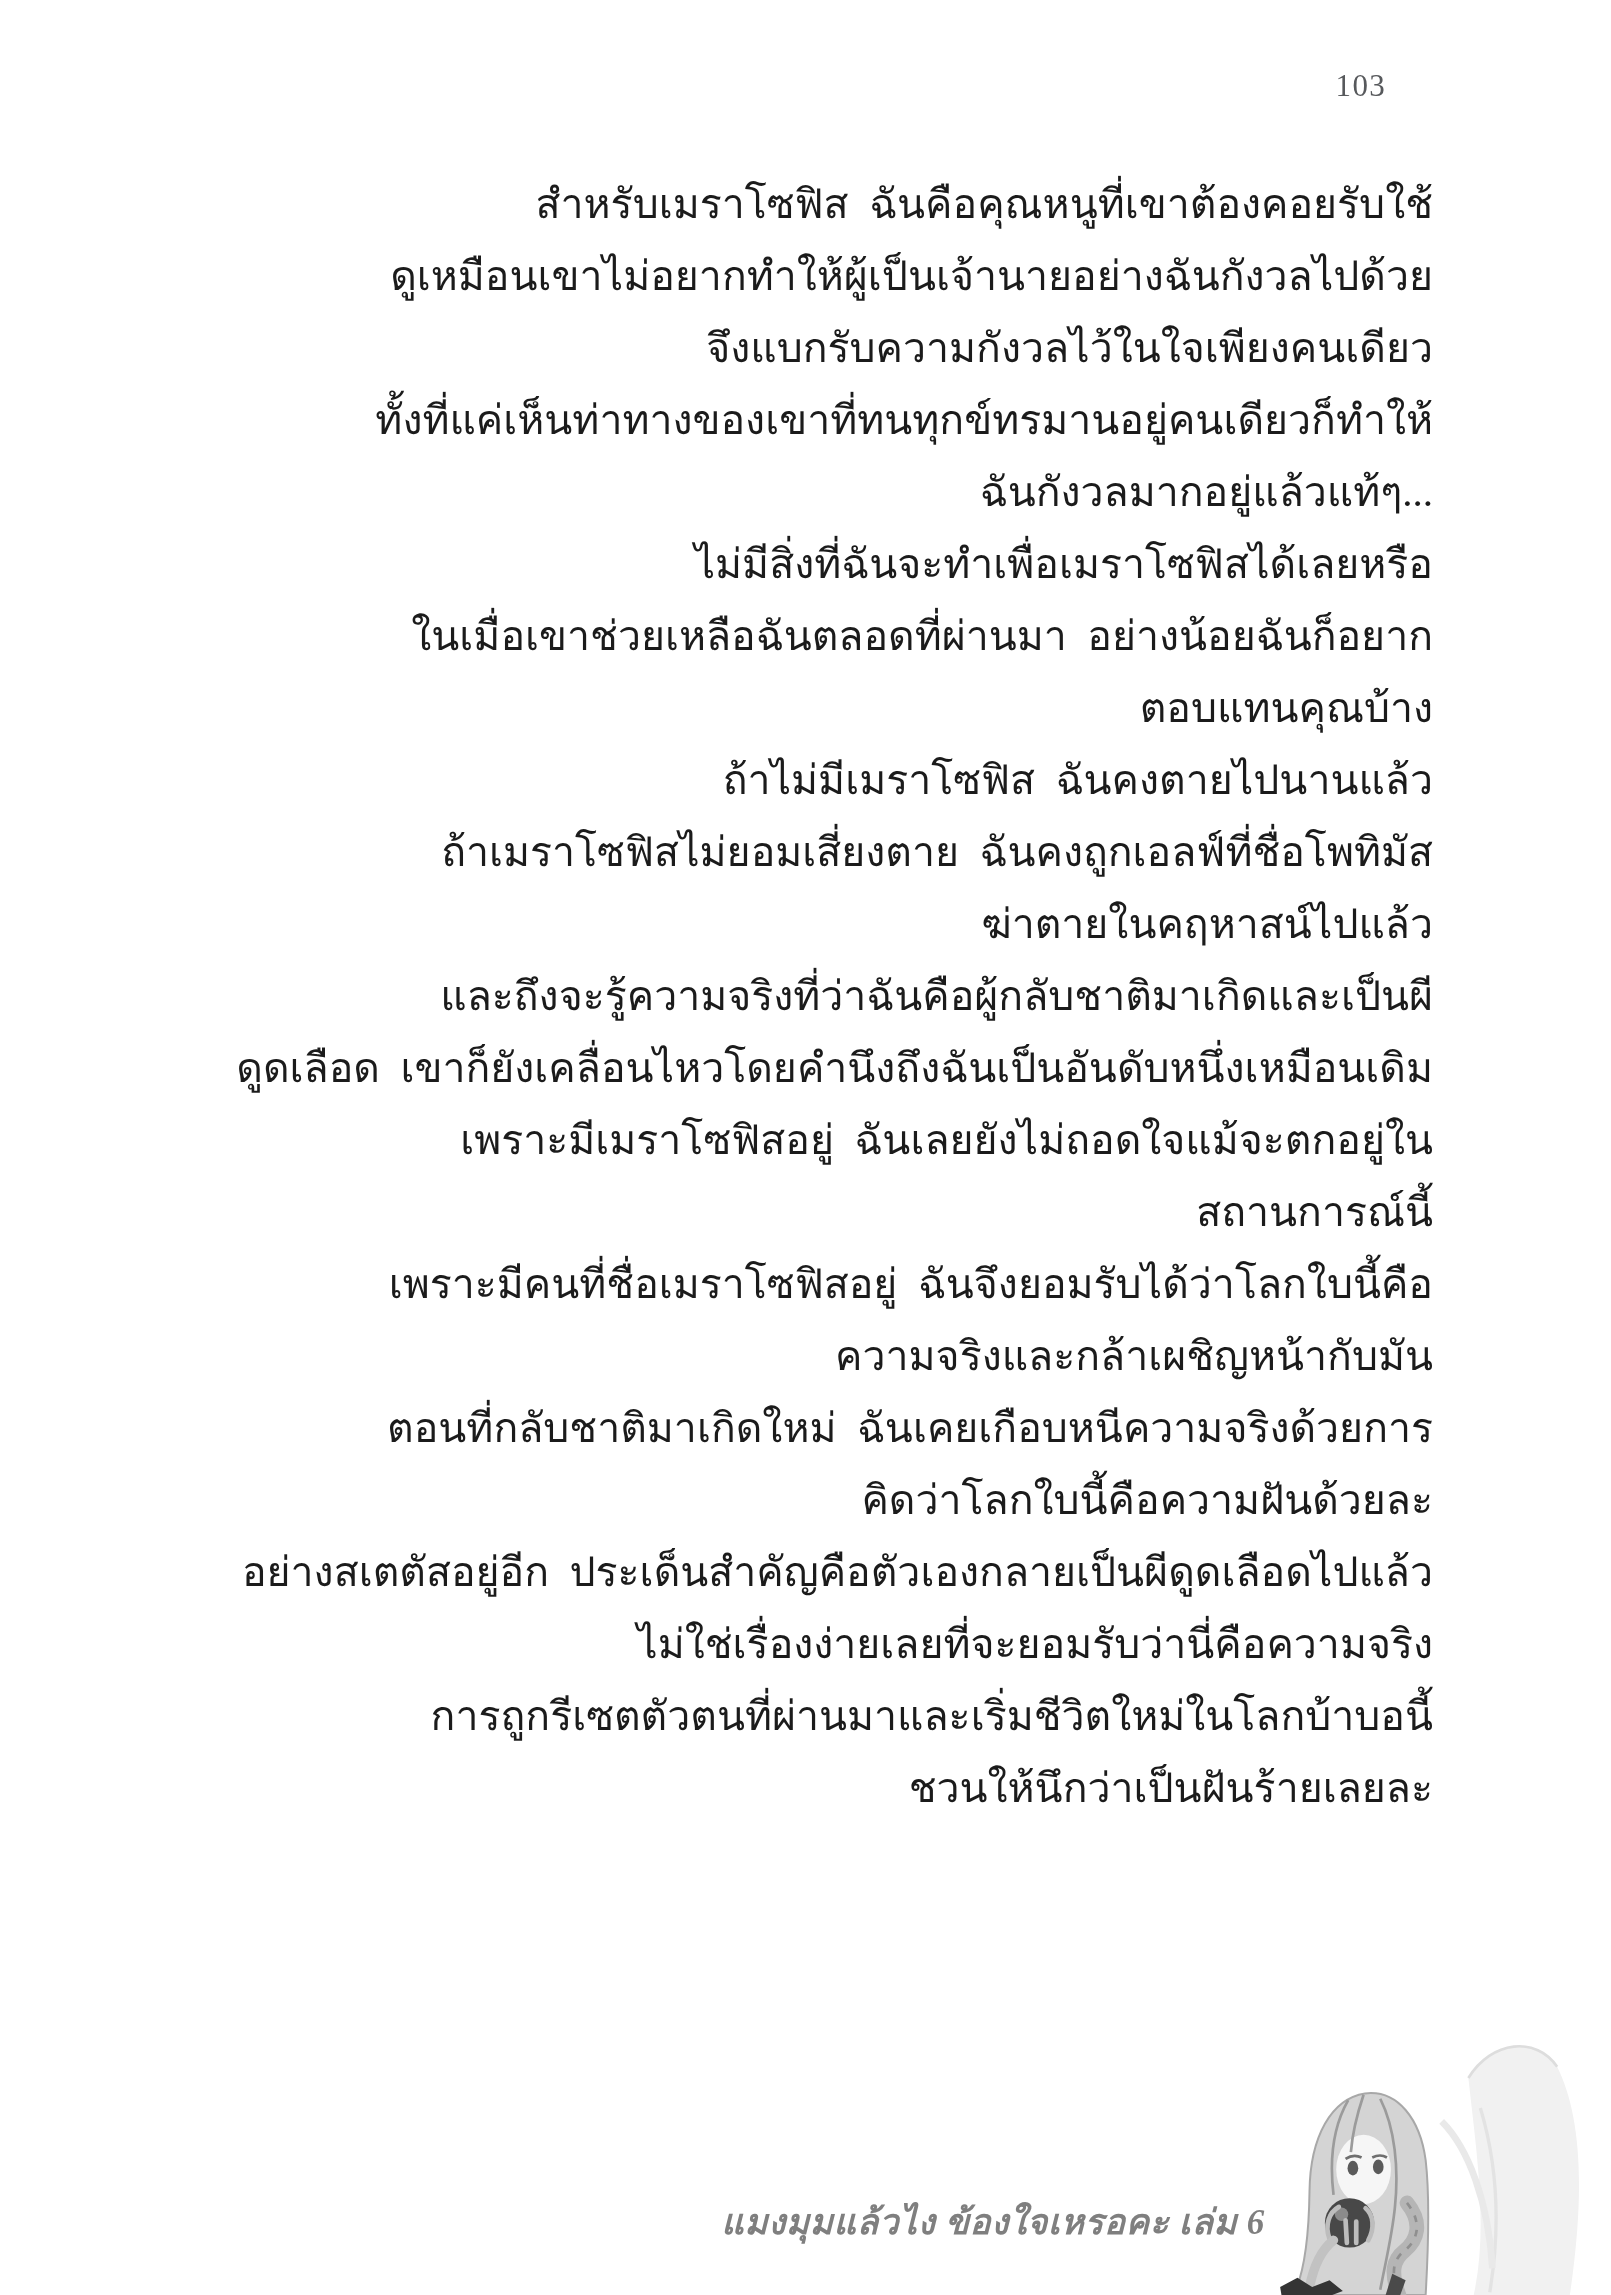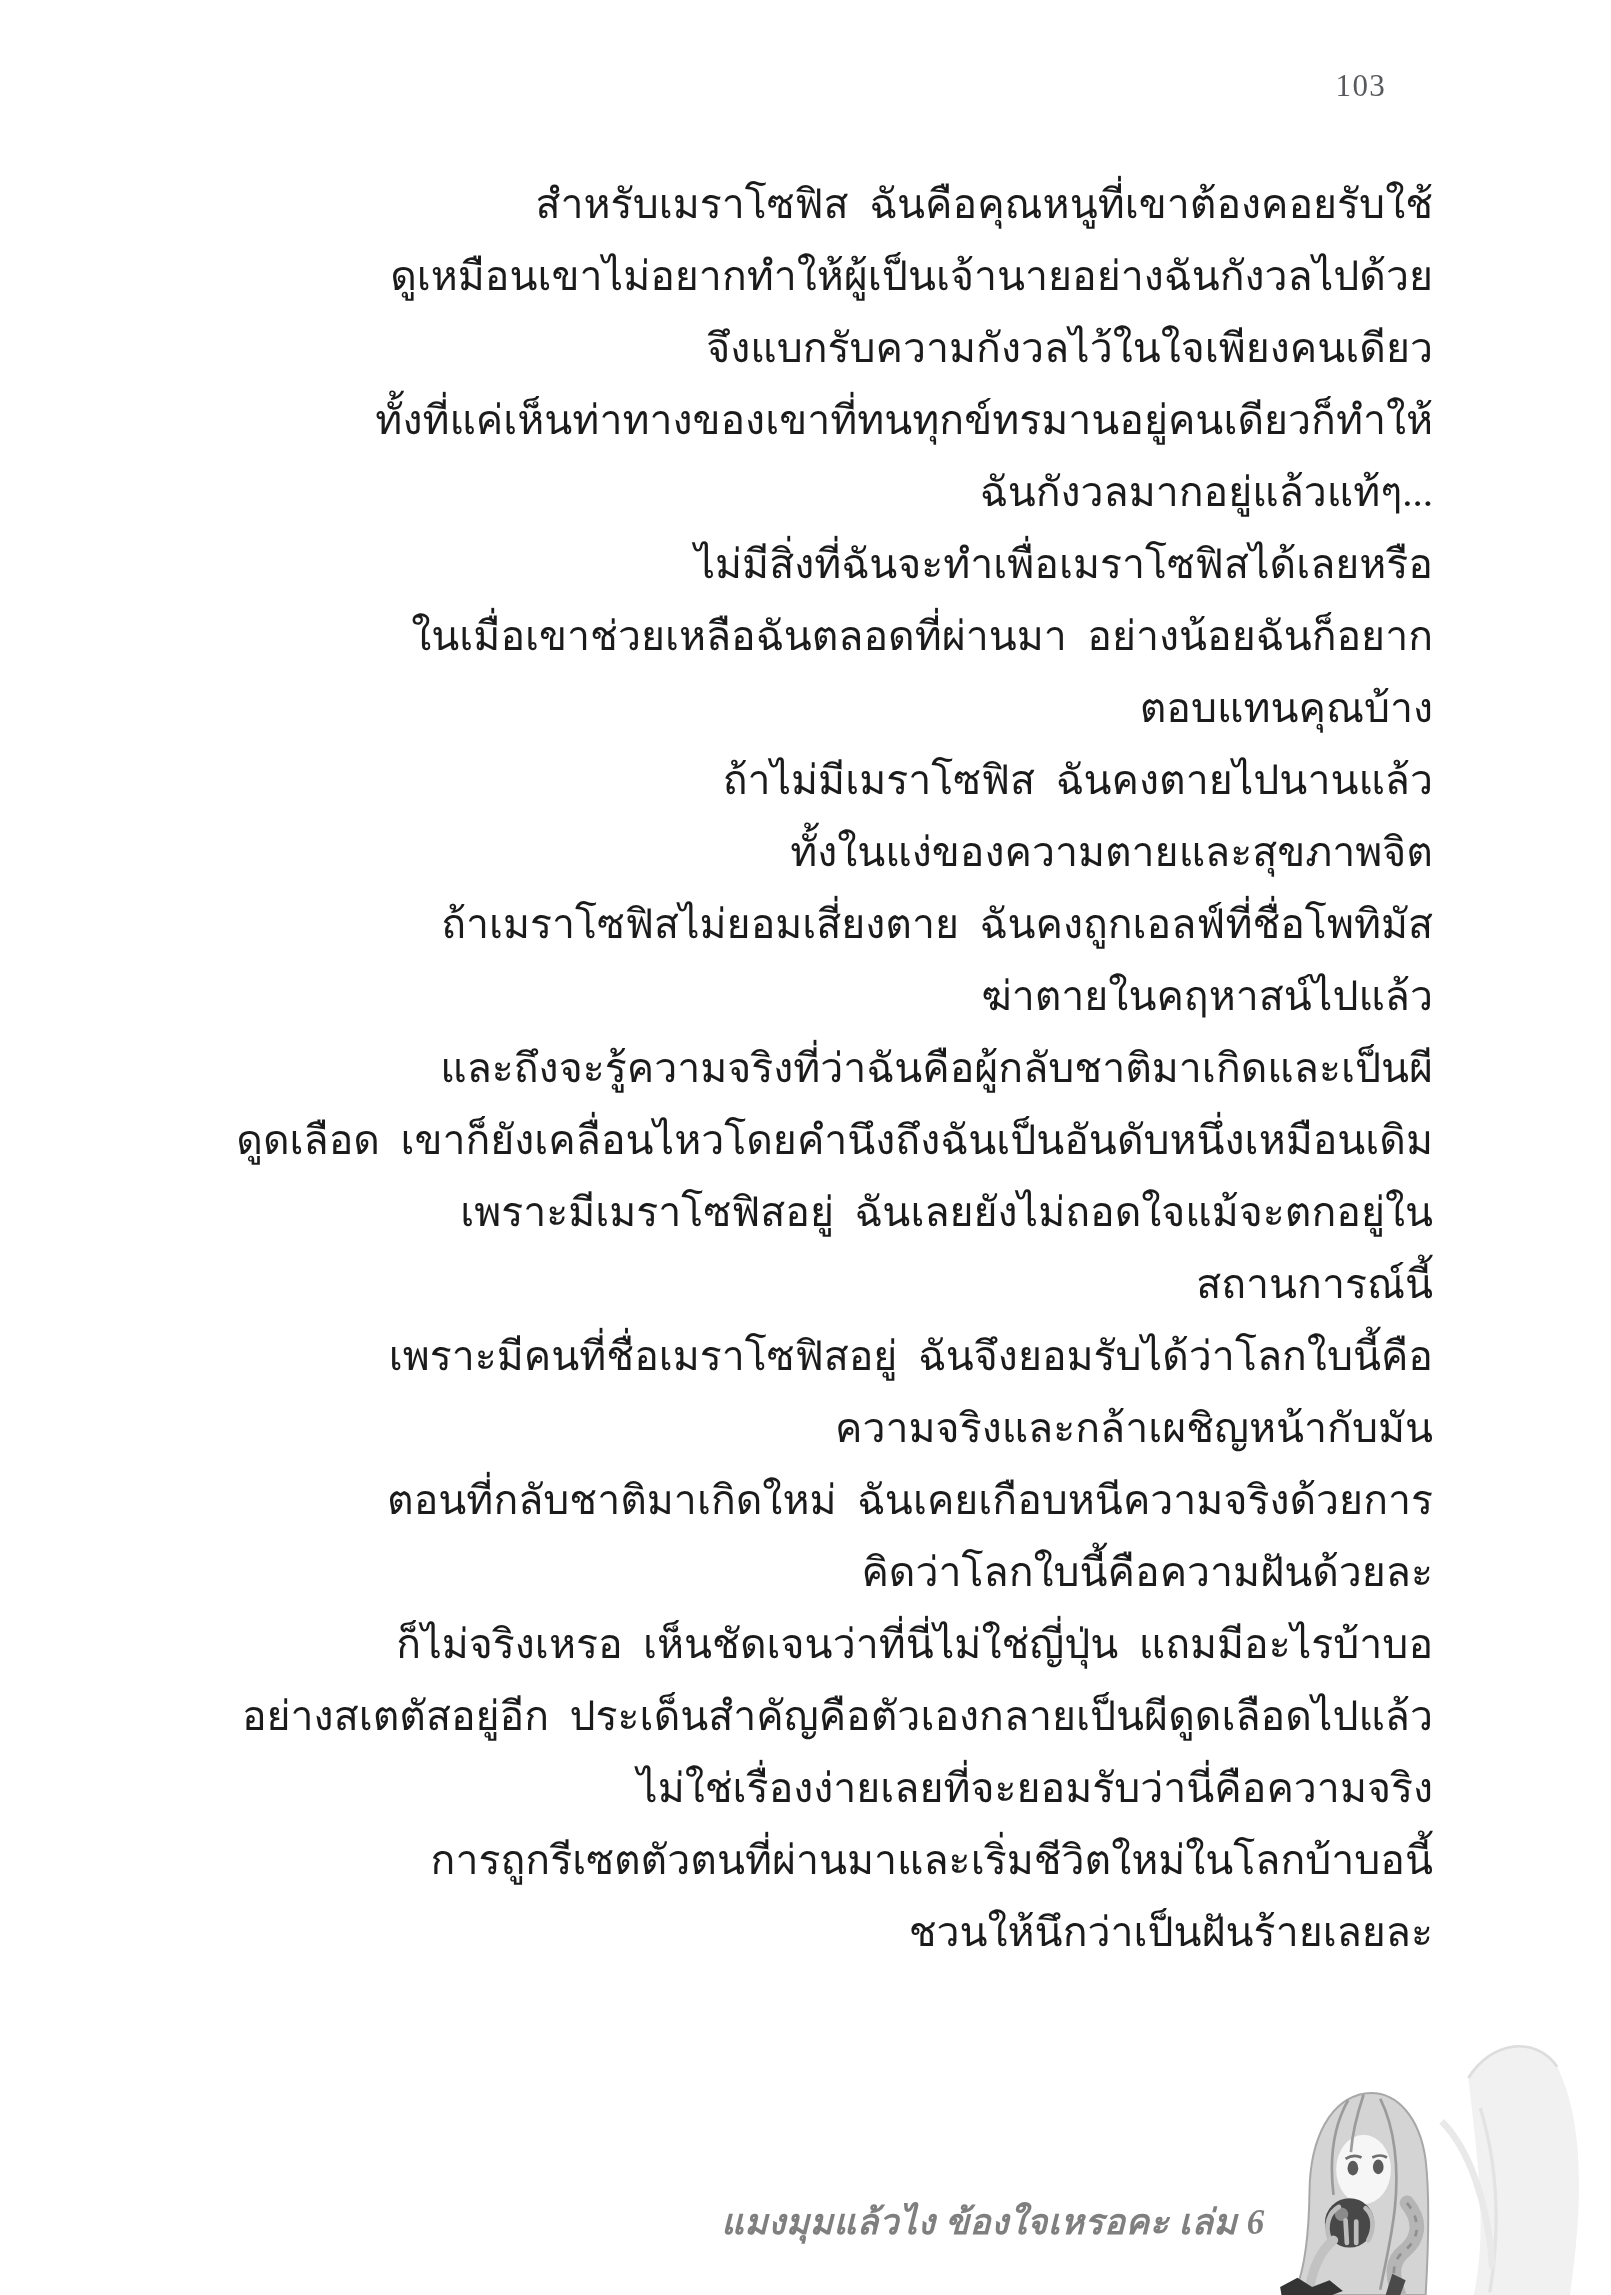--- a/index.html
+++ b/index.html
@@ -71,32 +71,30 @@
   <div class="body-text" style="color: rgb(27, 27, 27);">
       <div class="line">สำหรับเมราโซฟิส  ฉันคือคุณหนูที่เขาต้องคอยรับใช้</div>
       <div class="line indent">ดูเหมือนเขาไม่อยากทำให้ผู้เป็นเจ้านายอย่างฉันกังวลไปด้วย</div>
       <div class="line">จึงแบกรับความกังวลไว้ในใจเพียงคนเดียว</div>
       <div class="line indent">ทั้งที่แค่เห็นท่าทางของเขาที่ทนทุกข์ทรมานอยู่คนเดียวก็ทำให้</div>
       <div class="line">ฉันกังวลมากอยู่แล้วแท้ๆ...</div>
       <div class="line indent">ไม่มีสิ่งที่ฉันจะทำเพื่อเมราโซฟิสได้เลยหรือ</div>
       <div class="line indent">ในเมื่อเขาช่วยเหลือฉันตลอดที่ผ่านมา  อย่างน้อยฉันก็อยาก</div>
       <div class="line">ตอบแทนคุณบ้าง</div>
       <div class="line indent">ถ้าไม่มีเมราโซฟิส  ฉันคงตายไปนานแล้ว</div>
-      <div class="line indent">ทั้งในแง่ของความตายและสุขภาพจิต</div>
       <div class="line indent">ถ้าเมราโซฟิสไม่ยอมเสี่ยงตาย  ฉันคงถูกเอลฟ์ที่ชื่อโพทิมัส</div>
       <div class="line">ฆ่าตายในคฤหาสน์ไปแล้ว</div>
       <div class="line indent">และถึงจะรู้ความจริงที่ว่าฉันคือผู้กลับชาติมาเกิดและเป็นผี</div>
       <div class="line">ดูดเลือด  เขาก็ยังเคลื่อนไหวโดยคำนึงถึงฉันเป็นอันดับหนึ่งเหมือนเดิม</div>
       <div class="line indent">เพราะมีเมราโซฟิสอยู่  ฉันเลยยังไม่ถอดใจแม้จะตกอยู่ใน</div>
       <div class="line">สถานการณ์นี้</div>
       <div class="line indent">เพราะมีคนที่ชื่อเมราโซฟิสอยู่  ฉันจึงยอมรับได้ว่าโลกใบนี้คือ</div>
       <div class="line">ความจริงและกล้าเผชิญหน้ากับมัน</div>
       <div class="line indent">ตอนที่กลับชาติมาเกิดใหม่  ฉันเคยเกือบหนีความจริงด้วยการ</div>
       <div class="line">คิดว่าโลกใบนี้คือความฝันด้วยละ</div>
-      <div class="line indent">ก็ไม่จริงเหรอ  เห็นชัดเจนว่าที่นี่ไม่ใช่ญี่ปุ่น  แถมมีอะไรบ้าบอ</div>
       <div class="line">อย่างสเตตัสอยู่อีก  ประเด็นสำคัญคือตัวเองกลายเป็นผีดูดเลือดไปแล้ว</div>
       <div class="line indent">ไม่ใช่เรื่องง่ายเลยที่จะยอมรับว่านี่คือความจริง</div>
       <div class="line indent">การถูกรีเซตตัวตนที่ผ่านมาและเริ่มชีวิตใหม่ในโลกบ้าบอนี้</div>
       <div class="line">ชวนให้นึกว่าเป็นฝันร้ายเลยละ</div>
     </div>
 
   <div class="footer-title" style="color: rgb(127, 127, 127); font-style: italic;">แมงมุมแล้วไง ข้องใจเหรอคะ เล่ม 6</div>
 
   <svg class="illustration" viewBox="0 0 515 400" xmlns="http://www.w3.org/2000/svg">
 

